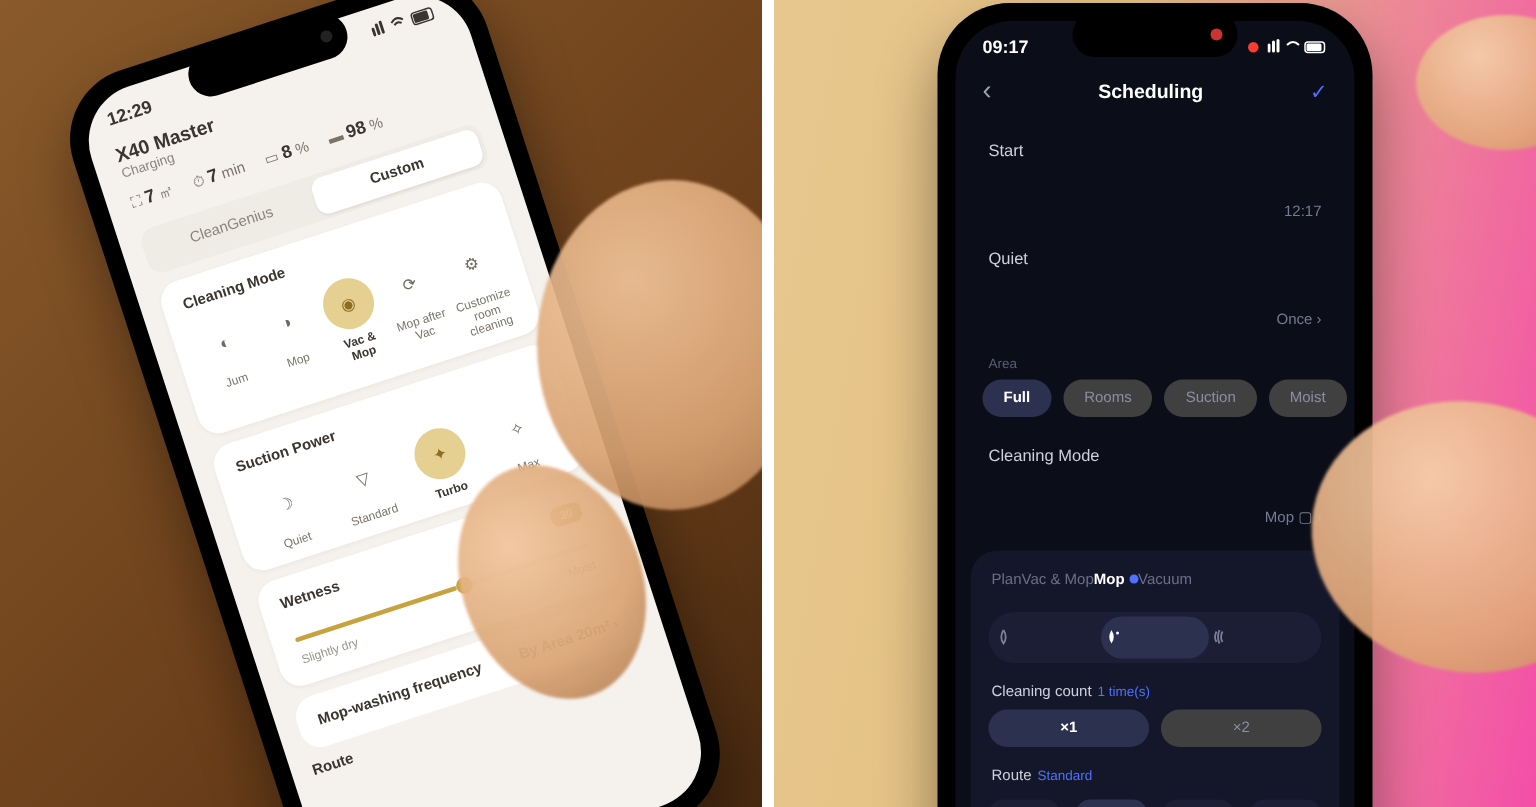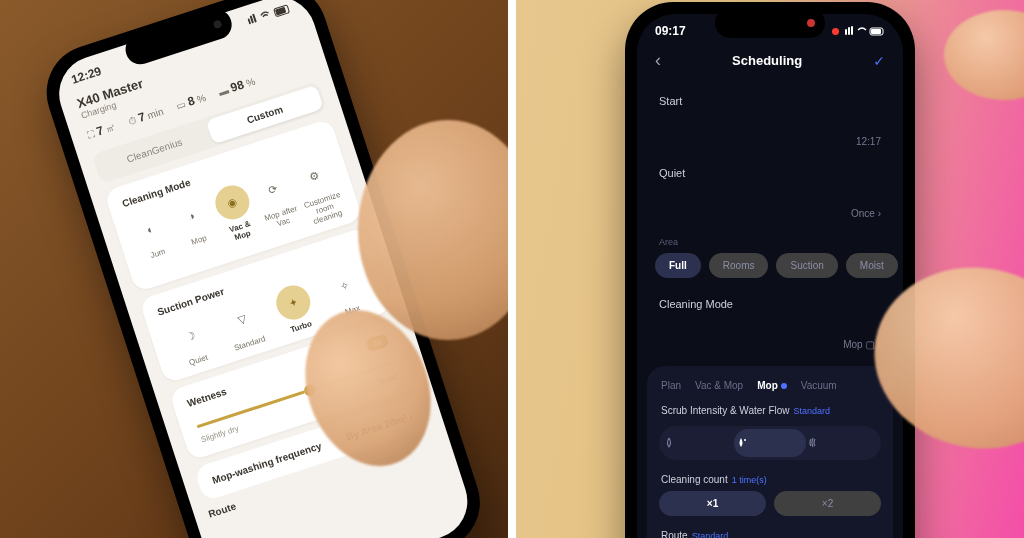--- a/index.html
+++ b/index.html
@@ -54,21 +54,21 @@
   .dark .sec{margin:6px 18px;}
   .dark .line{display:flex;justify-content:space-between;padding:10px 4px;font-size:11px;}
   .dark .line .k{color:#cfd1dd;}
   .dark .line .v{color:#767a92;font-size:10px;margin-top:41px;}
   .dark .subh{color:#5a5e77;font-size:9px;padding:8px 4px 2px;}
   .dark .pills{display:flex;gap:8px;padding:4px 0 10px;}
   .dark .pill{flex:0 0 auto;padding:7px 14px;background:#404040;border-radius:16px;font-size:10px;color:#8a8ea6;}
   .dark .pill.sm{flex:1;text-align:center;padding:7px 0;}
   .dark .pill.active{background:#2d3150;color:#fff;font-weight:600;}
   .dark .panel2{background:#14172a;border-radius:18px;margin:6px 10px;padding:10px 12px;}
-  .dark .tabs{display:flex;gap:14px;font-size:10px;padding:4px 2px 10px;color:#6b6f8a;overflow:hidden;text-align:right;}
+  .dark .tabs{display:flex;font-size:10px;padding:4px 2px 10px;color:#6b6f8a;overflow:hidden;text-align:right;}
   .dark .tabs .tab.active{color:#fff;font-weight:600;}
   .dark .tabs .tab.active:after{content:'';display:inline-block;width:6px;height:6px;background:#4e72ff;border-radius:50%;margin-left:3px;vertical-align:middle;}
   .dark .lbl{font-size:10px;color:#cfd1dd;padding:4px 2px;}
   .dark .lbl .tag{color:#4e72ff;font-size:9px;margin-left:4px;}
   .dark .lbl .sub{color:#6b6f8a;font-size:9px;margin-left:4px;}
   .dark .seg3{display:flex;background:#1b1e34;border-radius:20px;padding:3px;margin:6px 0 10px;}
   .dark .seg3 .s{flex:1;text-align:center;padding:7px 0;font-size:11px;color:#7b7f9a;border-radius:18px;}
   .dark .seg3 .s.active{background:#2d3150;color:#fff;}
   .dark .routeicons{display:flex;gap:10px;padding:6px 0 2px;}
   .dark .routeicons .ri{flex:1;background:#1b1e34;border-radius:10px;padding:8px 0;text-align:center;color:#7b7f9a;font-size:11px;}
@@ -229,21 +229,20 @@
             <span class="v"><span>Mop</span> ▢ ›</span>
           </div>
       </div>
       <div class="panel2">
         <div class="tabs">
           <div class="tab">Plan</div>
           <div class="tab">Vac &amp; Mop</div>
           <div class="tab active">Mop</div>
           <div class="tab">Vacuum</div>
         </div>
-        <div class="lbl"><span>Scrub Intensity &amp; Water Flow</span><span class="tag">Standard</span></div>
         <div class="seg3">
           <div class="s">
               <svg width="14" height="14" viewBox="0 0 14 14">
                 <path d="M7 2 Q4 7 7 11 Q10 7 7 2" fill="none" stroke="#7b7f9a" stroke-width="1.2"></path>
               </svg>
             </div>
           <div class="s active">
               <svg width="14" height="14" viewBox="0 0 14 14">
                 <path d="M7 2 Q4 7 7 11 Q10 7 7 2" fill="#fff"></path>
                 <circle cx="11" cy="4" r="1" fill="#fff"></circle>

